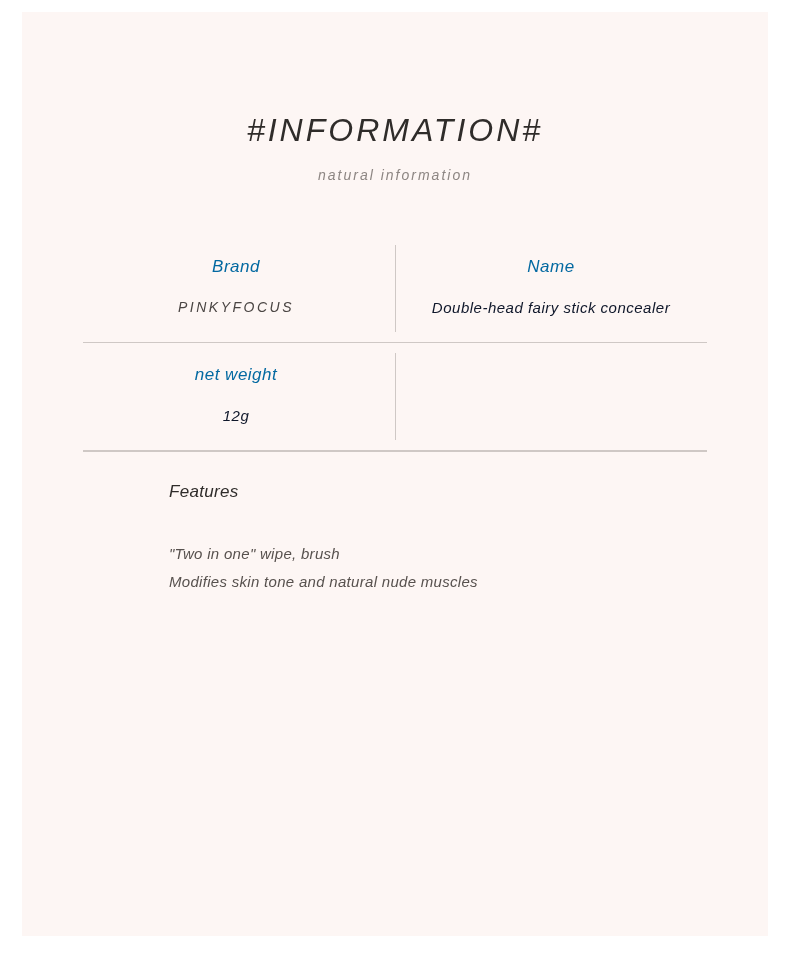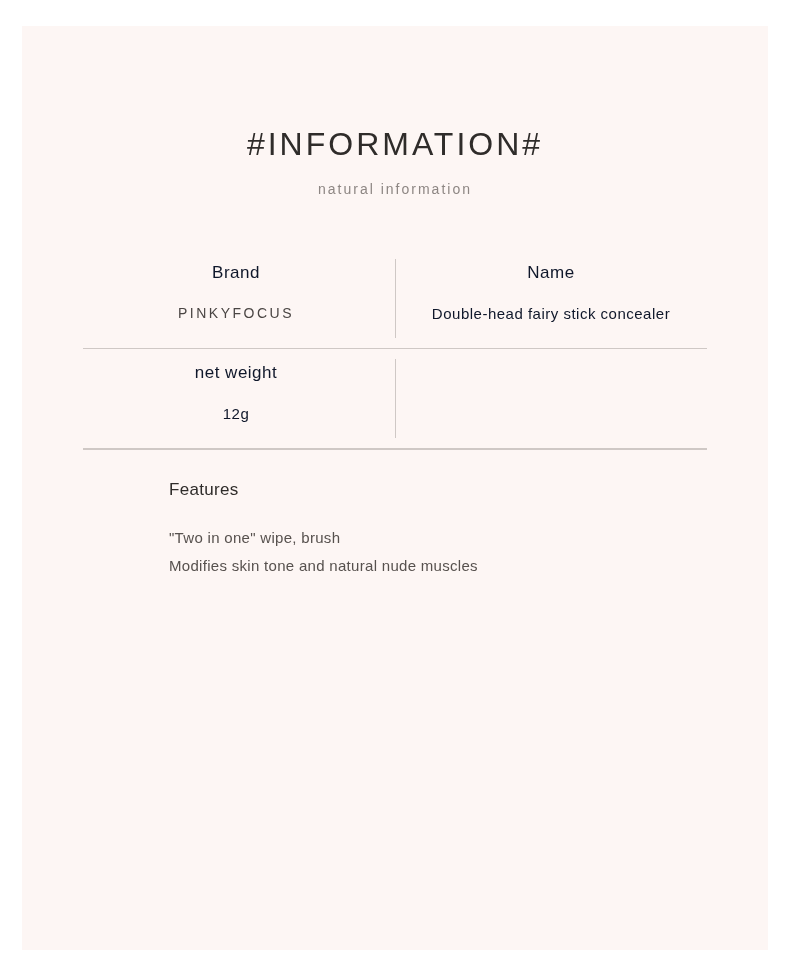--- a/index.html
+++ b/index.html
@@ -10,25 +10,26 @@
     width: 790px;
     height: 968px;
     background: #ffffff;
     font-family: "Liberation Sans", sans-serif;
     color: #3d3a38;
     overflow: hidden;
   }
   .page {
     position: absolute;
     left: 22px;
-    top: 26px;
+    top: 12px;
     width: 746px;
     height: 924px;
     background: #fdf6f4;
     box-sizing: border-box;
+    font-style: italic;
   }
   .header {
     text-align: center;
     padding-top: 100px;
   }
   .title {
     font-size: 32px;
     letter-spacing: 3px;
     color: #2f2c2a;
     font-weight: 400;
@@ -56,23 +57,24 @@
     width: 50%;
     box-sizing: border-box;
     text-align: center;
     padding: 14px 6px 26px 6px;
   }
   .cell.left {
     padding-left: 0;
   }
   .label {
     font-size: 17px;
-    color: #0f172a;
+    color: #0369a1;
     letter-spacing: 0.5px;
     margin-bottom: 22px;
+    margin-top: 8px;
   }
   .value {
     font-size: 15px;
     color: #0f172a;
     letter-spacing: 0.5px;
   }
   .value.brand {
     letter-spacing: 2.5px;
     font-size: 14px;
     color: #4a4543;
@@ -98,21 +100,21 @@
   .features {
     width: 624px;
     margin: 0 auto;
     padding-top: 30px;
     padding-left: 86px;
     box-sizing: border-box;
   }
   .features-title {
     font-size: 17px;
     color: #2f2c2a;
-    margin-bottom: 24px;
+    margin-bottom: 38px;
     letter-spacing: 0.3px;
   }
   .features-list div {
     font-size: 15px;
     color: #57514e;
     line-height: 28px;
     letter-spacing: 0.3px;
   }
 </style>
 </head>

